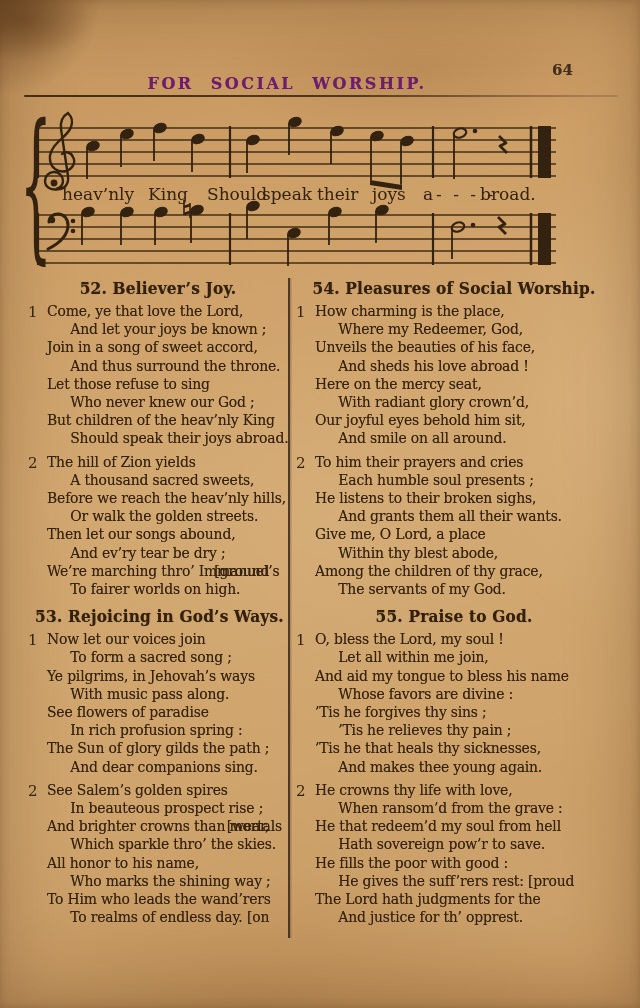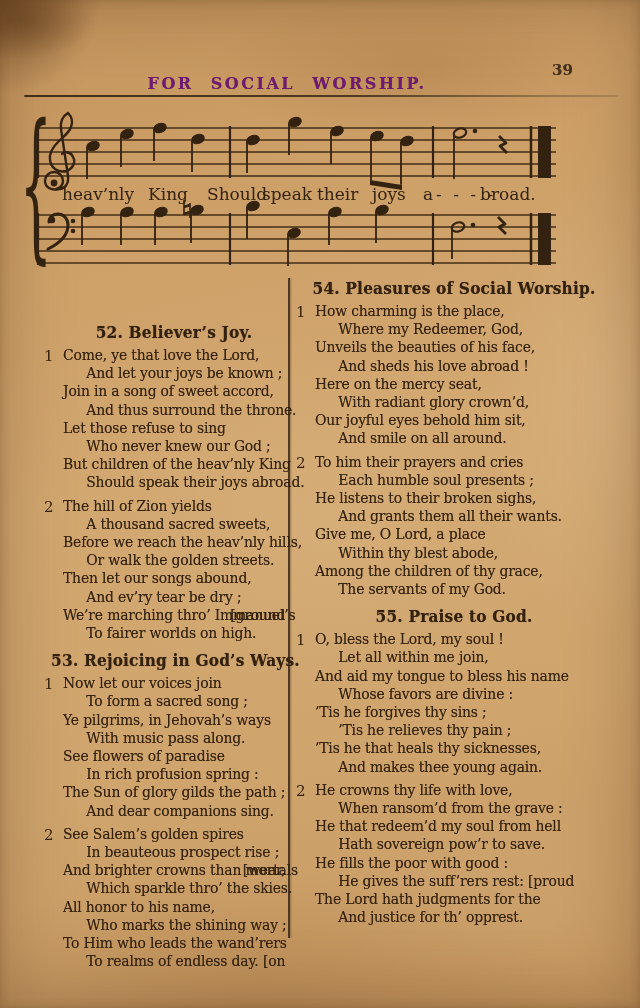--- a/index.html
+++ b/index.html
@@ -28,21 +28,21 @@
   .page-num {
     position:absolute; top:61px; left:552px; font-size:15px; font-weight:bold;
     color:#42301c; text-shadow:0 0 .6px rgba(58,40,21,.5);
   }
   .head-rule {
     position:absolute; top:95px; left:24px; width:594px; height:2px; border-radius:1px;
     background:linear-gradient(90deg, rgba(54,36,19,.92), rgba(54,36,19,.82) 55%, rgba(54,36,19,.4) 82%, rgba(54,36,19,.18));
   }
   #music { position:absolute; top:100px; left:0; }
   .col { position:absolute; top:277px; color:#34220f; }
-  #col-left  { left:46px;  width:256px;margin-top:44px; }
+  #col-left  { left:30px;  width:256px; }
   #col-right { left:298px; width:312px; }
   .col-divider {
     position:absolute; left:288px; top:278px; width:2px; height:660px;
     background:rgba(50,33,17,.82); box-shadow:1.5px 0 0 rgba(50,33,17,.22);
   }
   .hymn-head {
     text-align:center; font-weight:bold; font-size:16px; color:#33210e;
     margin:2px 0 4px; transform:scaleX(.96); letter-spacing:.2px;
     text-shadow:0 0 .7px rgba(51,33,14,.6); white-space:nowrap;
   }
@@ -56,21 +56,21 @@
   }
   .line.ind { padding-left:25px; }
   .line .tail { float:right; }
 </style>
 </head>
 <body>
 
 <div class="page"></div>
 
 <div class="page-header">FOR SOCIAL WORSHIP.</div>
-<div class="page-num">39</div>
+<div class="page-num">64</div>
 <div class="head-rule"></div>
 
 <svg id="music" width="640" height="180" viewBox="0 100 640 180">
     <line x1="38" y1="128" x2="556" y2="128" stroke="#33220f" stroke-width="1.5" opacity="0.9"></line>
     <line x1="38" y1="140" x2="556" y2="140" stroke="#33220f" stroke-width="1.5" opacity="0.9"></line>
     <line x1="38" y1="152" x2="556" y2="152" stroke="#33220f" stroke-width="1.5" opacity="0.9"></line>
     <line x1="38" y1="164" x2="556" y2="164" stroke="#33220f" stroke-width="1.5" opacity="0.9"></line>
     <line x1="38" y1="176" x2="556" y2="176" stroke="#33220f" stroke-width="1.5" opacity="0.9"></line>
     <line x1="38" y1="215" x2="556" y2="215" stroke="#33220f" stroke-width="1.5" opacity="0.9"></line>
     <line x1="38" y1="227" x2="556" y2="227" stroke="#33220f" stroke-width="1.5" opacity="0.9"></line>

